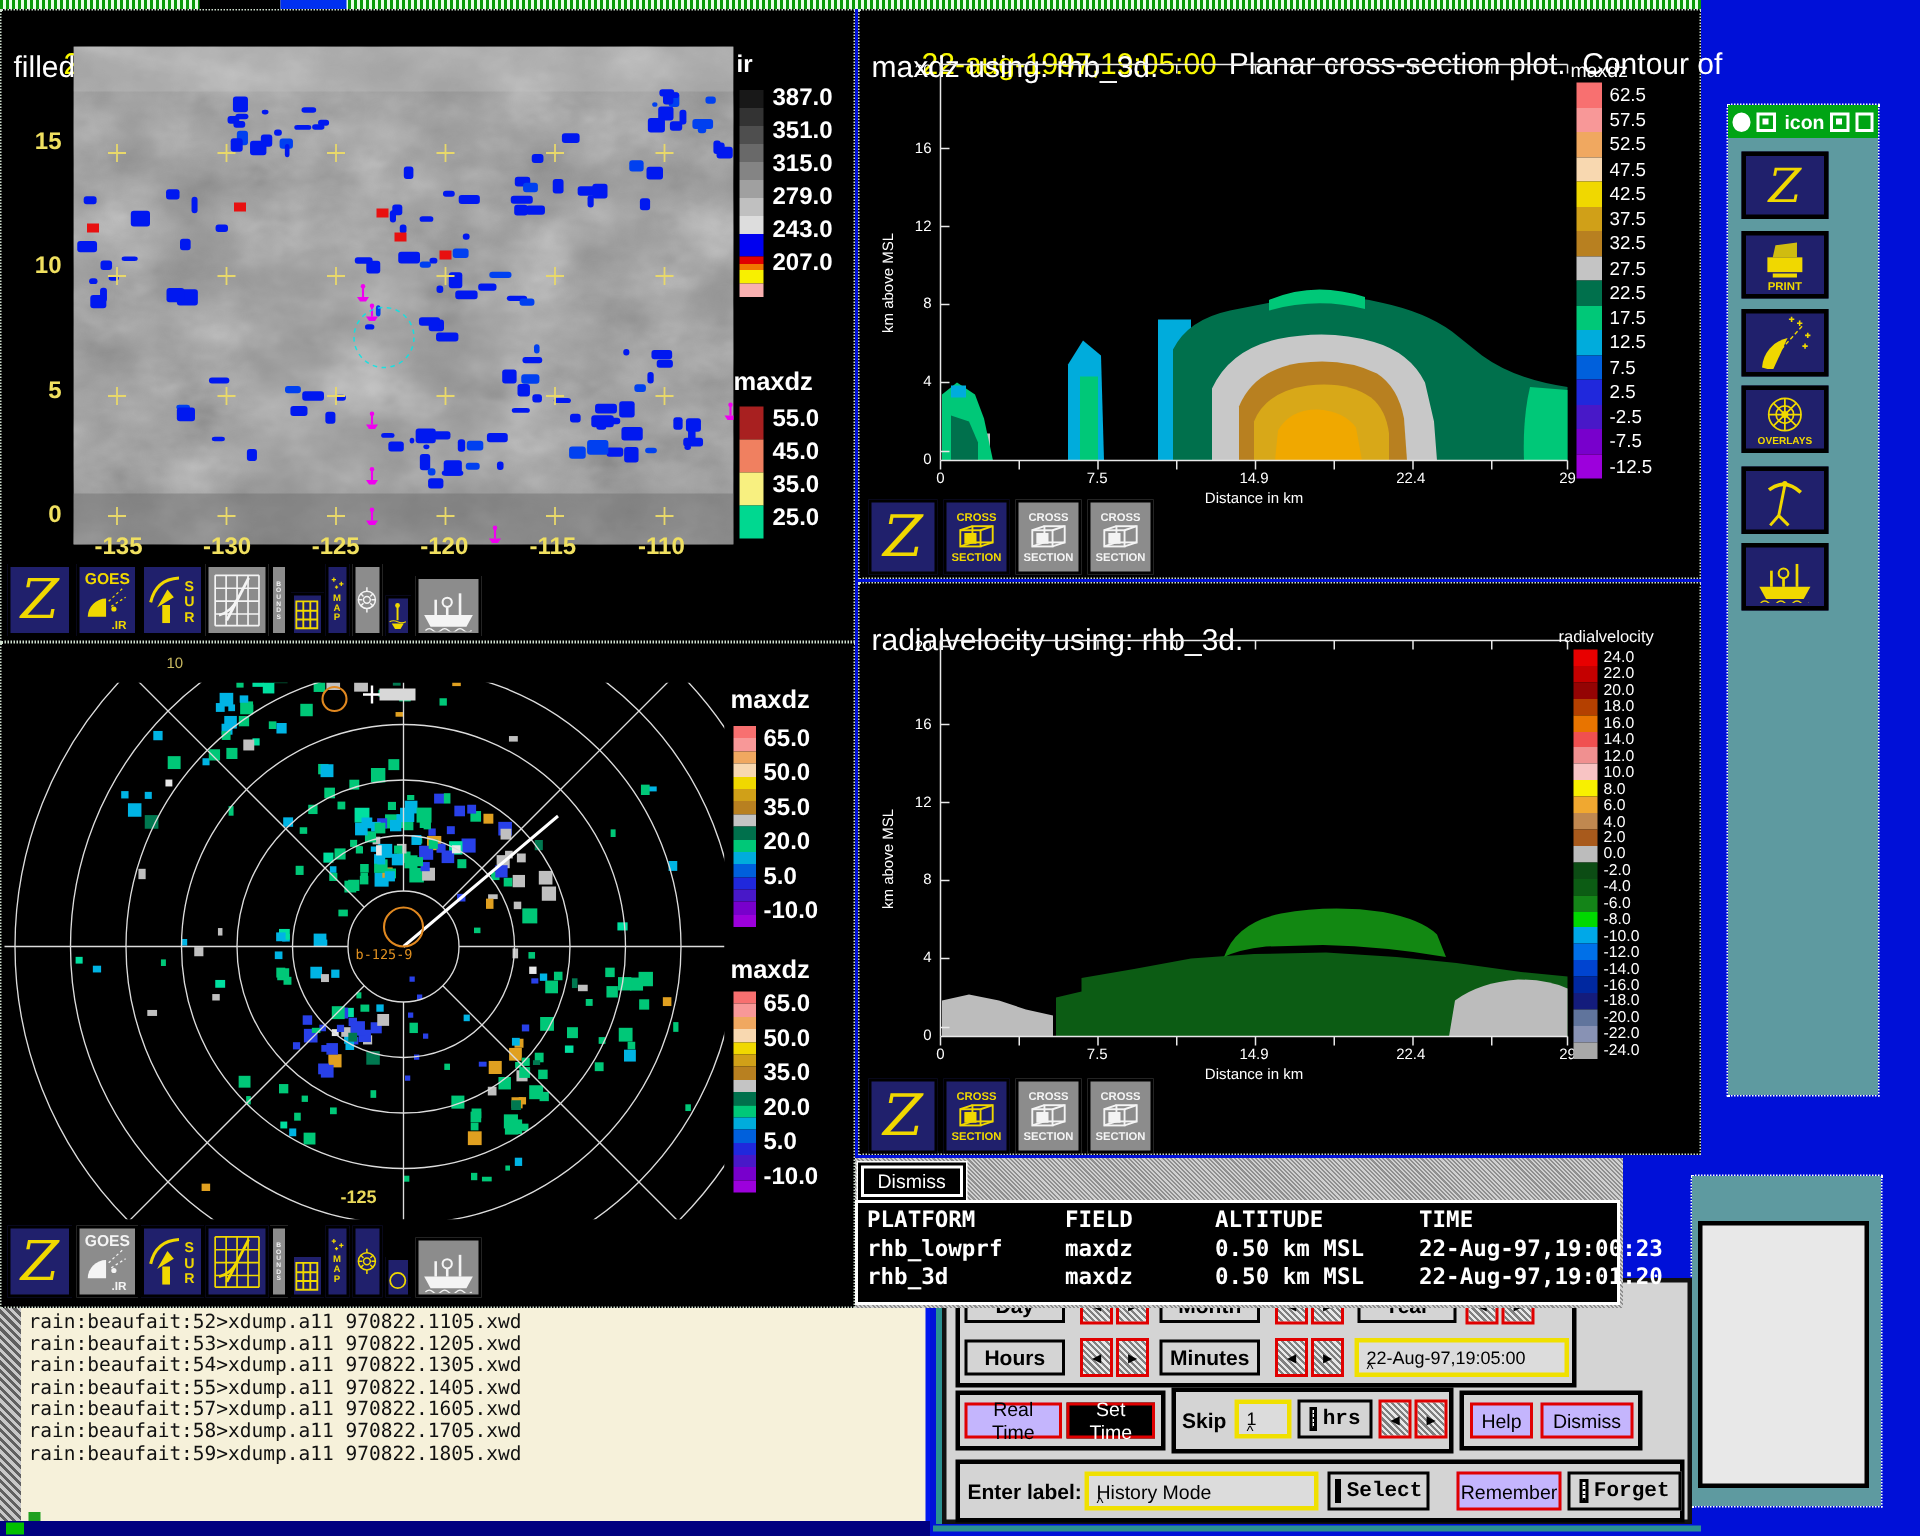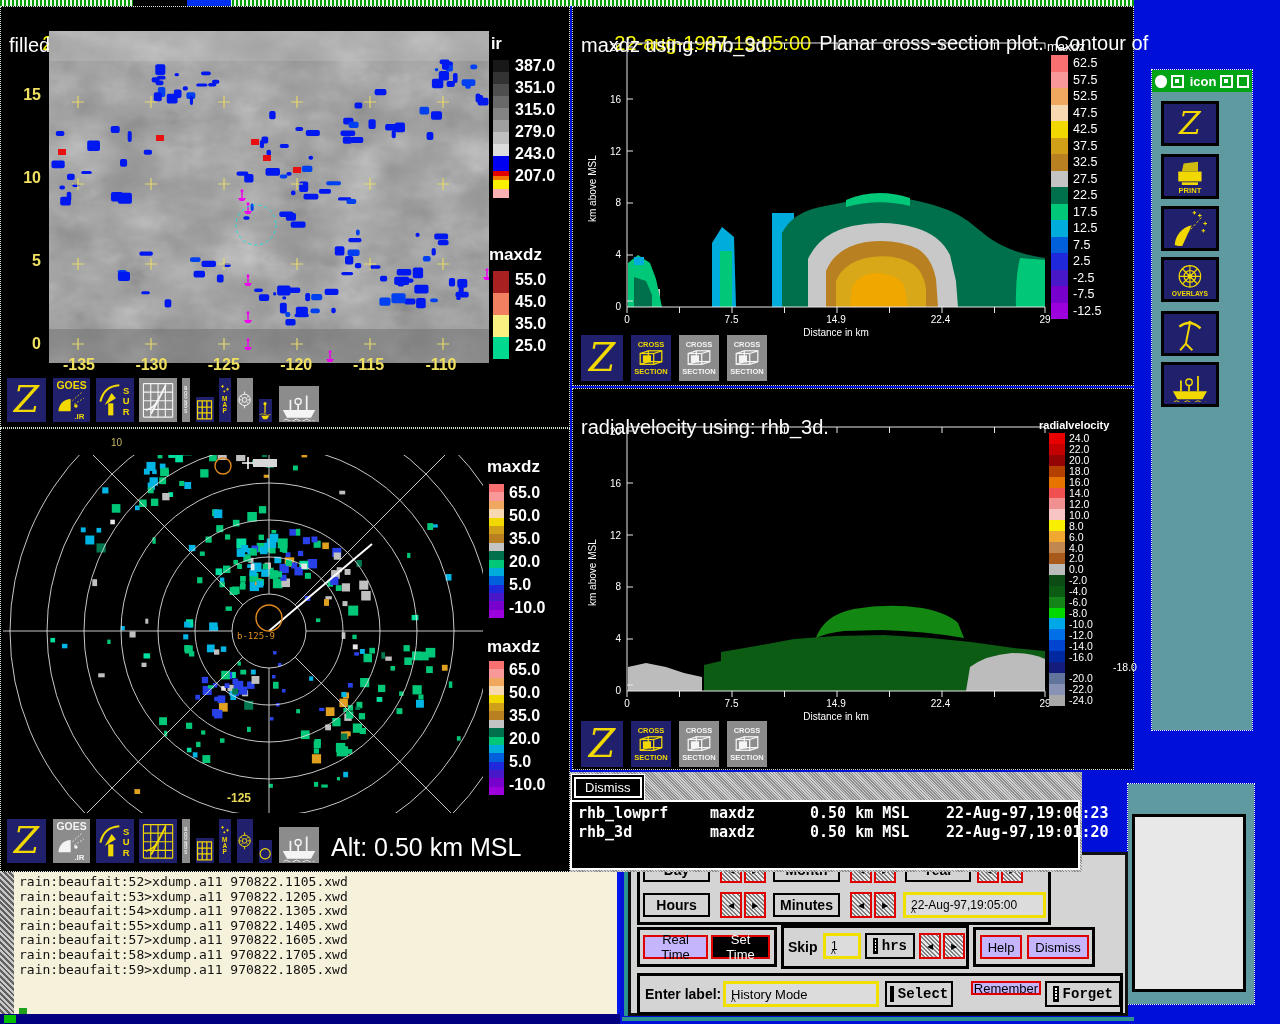--- a/index.html
+++ b/index.html
@@ -940,21 +940,20 @@
           <svg viewBox="0 0 44 40">
             <path d="M3,27 L41,27 L36,36 L8,36 Z" fill="#f4f4f4"></path>
             <rect x="11" y="15" width="2" height="12" fill="#f4f4f4"></rect>
             <rect x="30" y="10" width="2" height="17" fill="#f4f4f4"></rect>
             <circle cx="21" cy="17" r="3.6" fill="none" stroke="#f4f4f4" stroke-width="1.6"></circle>
             <rect x="20" y="21" width="2" height="6" fill="#f4f4f4"></rect>
             <path d="M4,39 q3,-3 6,0 t6,0 t6,0 t6,0 t6,0 t6,0" stroke="#f4f4f4" fill="none"></path>
           </svg>
         </div>
       </div>
-    <div id="alt-label">Alt: 0.50 km MSL</div>
   </div>
 
   <div class="xwin" id="win-xs1" style="left:572px;top:6px;width:562px;height:380px;">
     <div class="wtitle">
       <span class="ts">22-aug-1997,19:05:00</span><span class="wt">Planar cross-section plot.  Contour of</span>
     </div>
     <div class="wtitle2">maxdz using: rhb_3d.</div>
 
     <svg class="abs" id="xs1-svg" style="left:53px;top:30px" width="420" height="284" viewBox="0 0 420 284">
       <g>
@@ -1112,21 +1111,21 @@
       </div>
     <div class="xtick-row" id="xs2-xticks" style="left:36px;top:309px;width:454px;height:12px;">
         <div class="tick-sm">0</div>
         <div class="tick-sm">7.5</div>
         <div class="tick-sm">14.9</div>
         <div class="tick-sm">22.4</div>
         <div class="tick-sm">29</div>
       </div>
     <div class="abs" style="left:163px;top:322px;width:200px;text-align:center;font-size:10px;color:#fff;">Distance in km</div>
 
-    <div class="cb-title" style="left:466px;top:30px;font-size:11px;font-weight:bold;">radialvelocity</div>
+    <div class="cb-title" style="left:466px;top:30px;font-size:11px;font-weight:normal;">radialvelocity</div>
     <div class="cb-bar" id="xs2-bar" style="left:476px;top:44px;width:16px;">
         <div class="cb-seg" style="height: 10.92px; background: rgb(232, 0, 0);"></div>
         <div class="cb-seg" style="height: 10.92px; background: rgb(196, 0, 0);"></div>
         <div class="cb-seg" style="height: 10.92px; background: rgb(148, 4, 4);"></div>
         <div class="cb-seg" style="height: 10.92px; background: rgb(180, 64, 0);"></div>
         <div class="cb-seg" style="height: 10.92px; background: rgb(232, 116, 0);"></div>
         <div class="cb-seg" style="height: 10.92px; background: rgb(240, 80, 80);"></div>
         <div class="cb-seg" style="height: 10.92px; background: rgb(240, 144, 144);"></div>
         <div class="cb-seg" style="height: 10.92px; background: rgb(248, 196, 196);"></div>
         <div class="cb-seg" style="height: 10.92px; background: rgb(248, 240, 0);"></div>
@@ -1162,21 +1161,21 @@
         <div class="cb-lab-xs" style="height: 10.92px;">2.0</div>
         <div class="cb-lab-xs" style="height: 10.92px;">0.0</div>
         <div class="cb-lab-xs" style="height: 10.92px;">-2.0</div>
         <div class="cb-lab-xs" style="height: 10.92px;">-4.0</div>
         <div class="cb-lab-xs" style="height: 10.92px;">-6.0</div>
         <div class="cb-lab-xs" style="height: 10.92px;">-8.0</div>
         <div class="cb-lab-xs" style="height: 10.92px;">-10.0</div>
         <div class="cb-lab-xs" style="height: 10.92px;">-12.0</div>
         <div class="cb-lab-xs" style="height: 10.92px;">-14.0</div>
         <div class="cb-lab-xs" style="height: 10.92px;">-16.0</div>
-        <div class="cb-lab-xs" style="height: 10.92px; margin-left: 44px;">-18.0</div>
+        <div class="cb-lab-xs" style="height: 10.92px;">-18.0</div>
         <div class="cb-lab-xs" style="height: 10.92px;">-20.0</div>
         <div class="cb-lab-xs" style="height: 10.92px;">-22.0</div>
         <div class="cb-lab-xs" style="height: 10.92px;">-24.0</div>
       </div>
 
     <div class="abs" id="xs2-toolbar" style="left:0;top:330px;width:400px;height:52px;">
         <div class="tbtn blue" style="left: 6px; top: 0px; width: 46px; height: 50px;">
           <svg viewBox="0 0 40 48">
             <text x="20" y="38" font-size="42" font-style="italic" font-family="DejaVu Serif,serif" fill="#f0d800" text-anchor="middle">Z</text>
           </svg>
@@ -1216,20 +1215,26 @@
             <rect x="6" y="7" width="9" height="8" fill="#f4f4f4"></rect>
           </svg>
           <span class="xs-cap" style="color:#f4f4f4">SECTION</span>
         </div>
       </div>
   </div>
 
   <div id="overlay-shell"></div>
   <button id="dismiss-btn">Dismiss</button>
   <div id="platform-table">
+      <div class="pt-row">
+        <span>PLATFORM</span>
+        <span>FIELD</span>
+        <span>ALTITUDE</span>
+        <span>TIME</span>
+      </div>
       <div class="pt-row">
         <span>rhb_lowprf</span>
         <span>maxdz</span>
         <span>0.50 km MSL</span>
         <span>22-Aug-97,19:00:23</span>
       </div>
       <div class="pt-row">
         <span>rhb_3d</span>
         <span>maxdz</span>
         <span>0.50 km MSL</span>
@@ -1294,21 +1299,21 @@
 
     <div class="tbox" style="left:6px;top:118px;width:486px;height:42px;"></div>
     <div class="lab-plain" style="left:14px;top:131px;">Enter label:</div>
     <div class="fld" style="left:92px;top:126px;width:156px;height:26px;font-size:13px;">
       <span>History Mode</span>
     </div>
     <button class="btnm" style="left:254px;top:126px;width:68px;height:26px;">
       <span class="mglyph"></span>
         <span>Select</span>
     </button>
-    <button class="btnr" style="left:340px;top:126px;width:70px;height:14px;">Remember</button>
+    <button class="btnr" style="left:340px;top:126px;width:70px;height:26px;">Remember</button>
     <button class="btnm" style="left:414px;top:126px;width:76px;height:26px;">
       <span class="mglyph"></span>
         <span>Forget</span>
     </button>
   </div>
   <div class="strip" style="left:621px;top:852px;width:7px;height:164px;background:linear-gradient(90deg,#0010d8 0 3px,#2a9090 3px 7px);z-index:21;"></div>
 
   <div id="terminal">
     <div id="term-scrollbar"></div>
     <div id="term-body">

